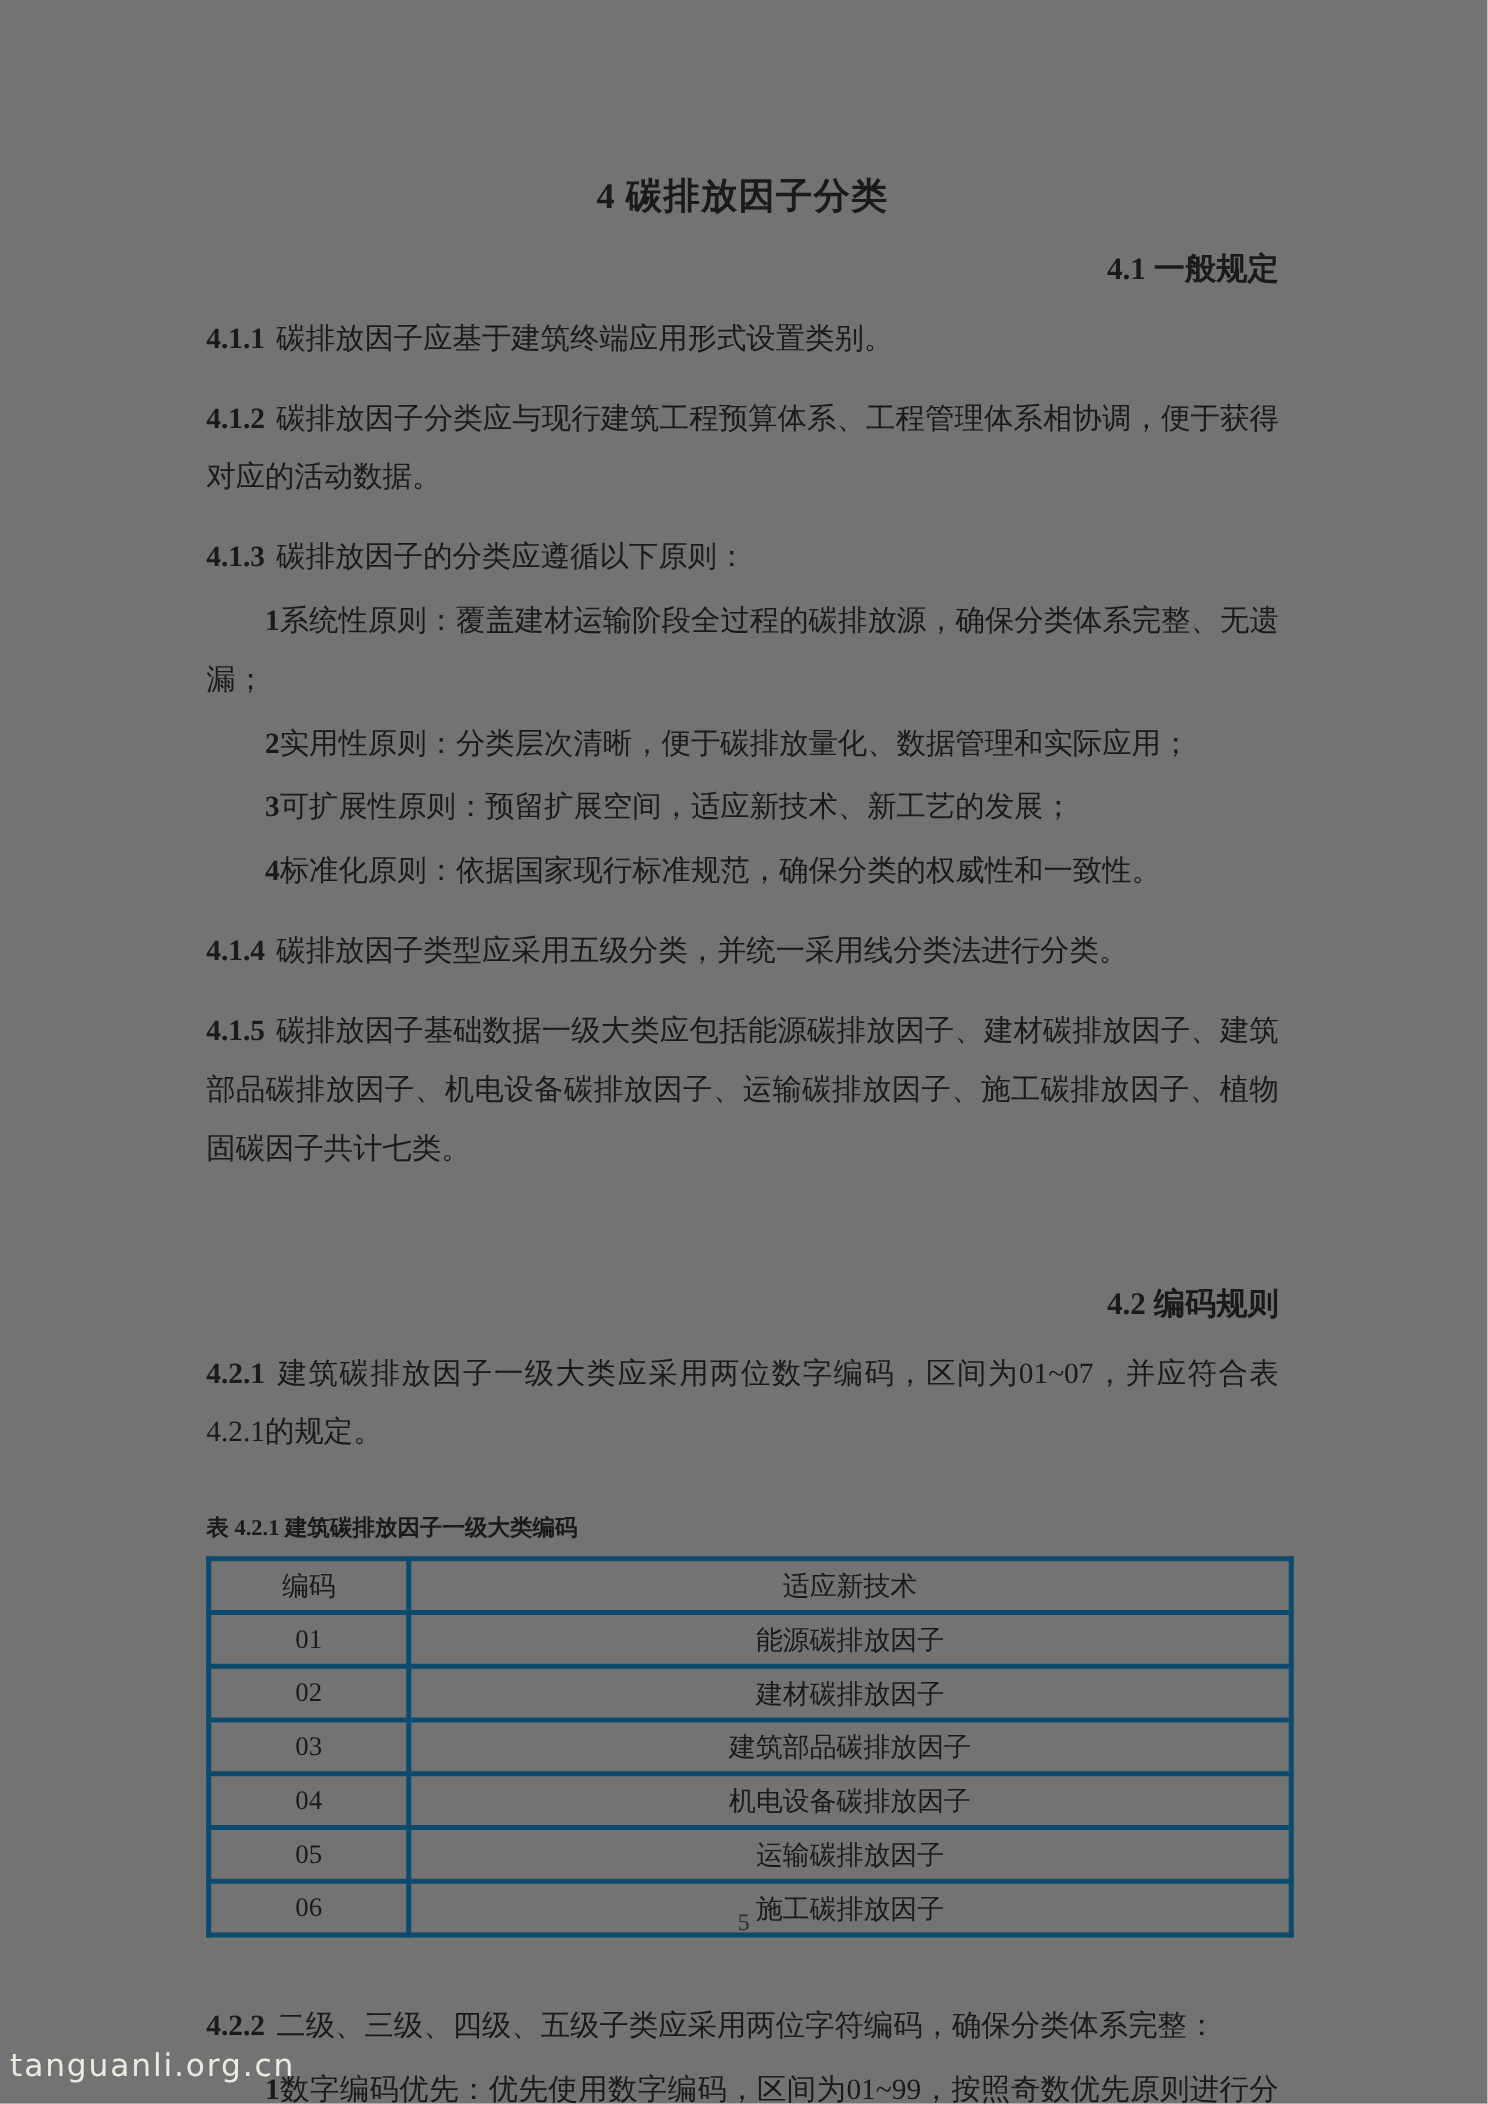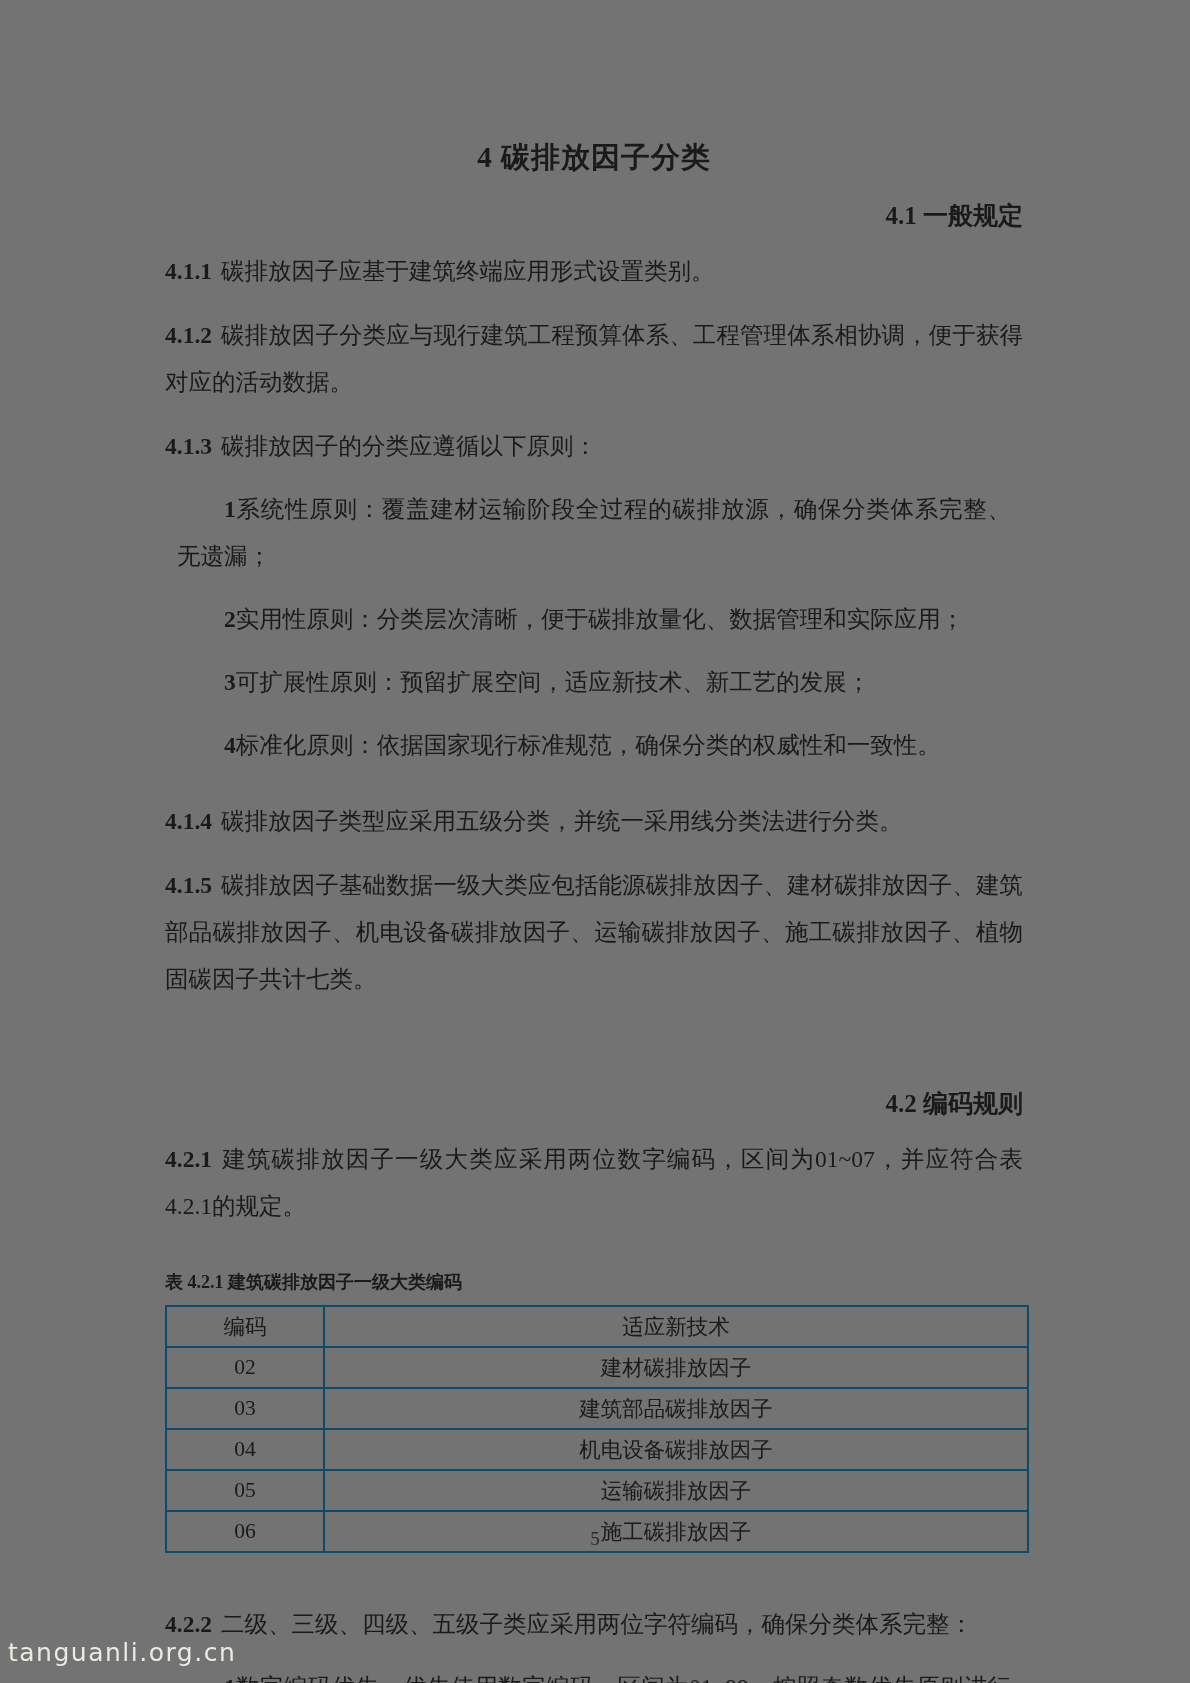--- a/index.html
+++ b/index.html
@@ -61,21 +61,21 @@
     font-weight: bold;
     letter-spacing: 0px;
   }
   .para .gap {
     display: inline-block;
     width: 9px;
   }
   .item {
     font-size: 23.5px;
     line-height: 47px;
-    margin: 12px;
+    margin: 0;
     text-indent: 47px;
     text-align: justify;
     text-justify: inter-ideograph;
     padding-top: 4px;
   }
   .item .inum {
     font-weight: bold;
   }
 
   
@@ -86,21 +86,21 @@
     margin: 0;
     padding-top: 40px;
     padding-bottom: 11px;
   }
   table.codes {
     border-collapse: collapse;
     width: 858px;
     table-layout: fixed;
   }
   table.codes td {
-    border: 2px solid #0c4a6e;
+    border: 4px solid #0c4a6e;
     height: 39px;
     font-size: 21.5px;
     text-align: center;
     vertical-align: middle;
     padding: 0;
   }
   table.codes td.c1 { width: 156px; }
   table.codes td.c2 { width: 702px; }
 
   
@@ -158,20 +158,24 @@
 
     <p class="table-caption">表 4.2.1  建筑碳排放因子一级大类编码</p>
 
     <table class="codes">
       <tbody>
         <tr>
           <td class="c1">编码</td>
           <td class="c2">适应新技术</td>
         </tr>
         <tr>
+          <td class="c1">01</td>
+          <td class="c2">能源碳排放因子</td>
+        </tr>
+        <tr>
           <td class="c1">02</td>
           <td class="c2">建材碳排放因子</td>
         </tr>
         <tr>
           <td class="c1">03</td>
           <td class="c2">建筑部品碳排放因子</td>
         </tr>
         <tr>
           <td class="c1">04</td>
           <td class="c2">机电设备碳排放因子</td>

